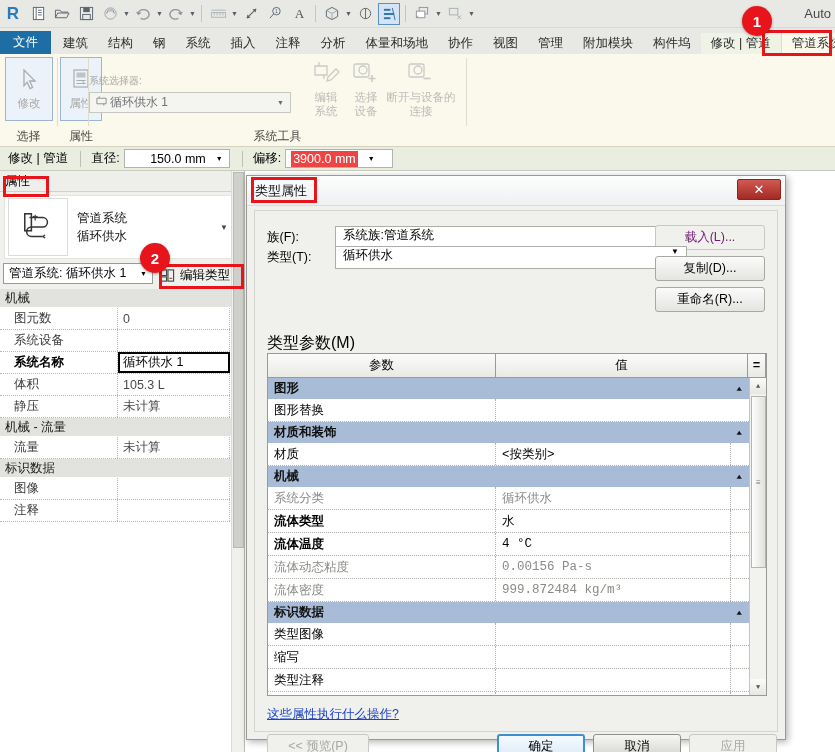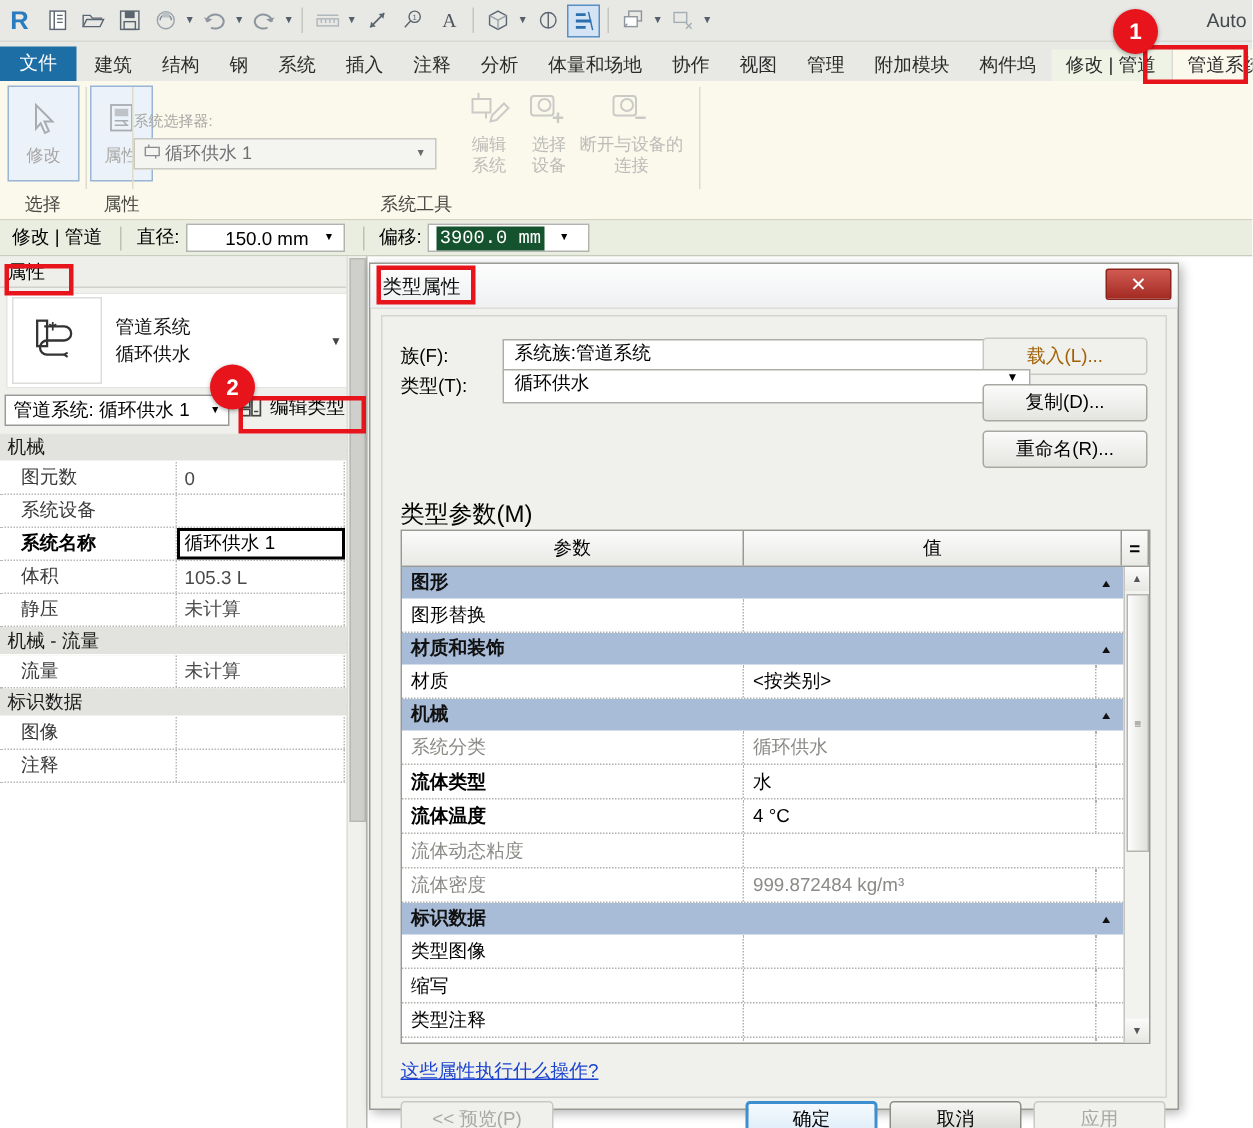--- a/index.html
+++ b/index.html
@@ -122,21 +122,21 @@
     font-size: 12.5px;
   }
   #options-bar .ob-label { padding: 0 8px; white-space: nowrap; }
   #options-bar .ob-sep { width: 1px; height: 16px; background: #bcc2b2; margin: 0 4px; }
   .ob-field-label { margin-left: 6px; margin-right: 4px; }
   .ob-combo {
     height: 19px; background: #ffffff; border: 1px solid #b4b4ae;
     display: flex; align-items: center; padding: 0 2px 0 5px;
   }
   .ob-combo .obval { font-size: 12.5px; }
-  .ob-combo .obval.sel { background: #14532d; color: #ffffff; padding: 1px 2px; font-family: Liberation Mono, monospace; }
+  .ob-combo .obval.sel { background: #ef4444; color: #ffffff; padding: 1px 2px; }
   .ob-combo .obcaret { margin-left: 10px; margin-right: 4px; font-size: 7px; }
 
   
   #props-palette {
     position: absolute; left: 0; top: 171px; width: 245px; height: 581px;
     background: #f0f0ec; border-right: 1px solid #b8b8b2;
   }
   #props-header {
     position: absolute; left: 0; top: 0; width: 100%; height: 21px;
     background: #eeeeea; border-bottom: 1px solid #d2d2cc;
@@ -155,21 +155,21 @@
     color: #333;
   }
   #props-typecard .tc-text {
     margin-left: 9px; font-size: 12.5px; line-height: 1.45; color: #111;
   }
   #props-typecard .tc-caret {
     margin-left: auto; margin-right: 7px; font-size: 8px; color: #444;
   }
   #props-typerow {
     position: absolute; left: 3px; top: 92px; width: 239px; height: 21px;
-    display: flex; align-items: flex-start;
+    display: flex; align-items: flex-end;
   }
   #props-typerow .tr-combo {
     width: 150px; height: 21px; background: #fff; border: 1px solid #999;
     display: flex; align-items: center; padding-left: 5px;
     font-size: 12.5px;
   }
   #props-typerow .tr-combo .trcaret { margin-left: auto; margin-right: 5px; font-size: 7px; }
   #props-typerow .tr-edit {
     margin-left: 7px; display: flex; align-items: center;
     font-size: 12.5px; gap: 5px;
@@ -260,30 +260,31 @@
     font-size: 12.5px;
   }
   .fld-combo .fcaret { margin-left: auto; margin-right: 7px; font-size: 8px; }
   .dlg-btn {
     position: absolute; width: 110px; height: 25px;
     background: linear-gradient(#fbfbfb, #e4e4e0);
     border: 1px solid #a8a8a2; border-radius: 3px;
     display: flex; align-items: center; justify-content: center;
     font-size: 12.5px;
   }
-  .dlg-btn.disabled { color: #a16207; background: #f0f0ec; border-color: #c8c8c4; }
+  .dlg-btn.disabled { color: #701a75; background: #f0f0ec; border-color: #c8c8c4; }
 
   #param-caption {
     position: absolute; left: 12px; top: 122px;
     font-size: 16px;
   }
   #param-table {
     position: absolute; left: 12px; top: 142px; width: 500px; height: 343px;
     background: #ffffff; border: 1px solid #9a9a94;
     overflow: hidden;
+    font-family: Liberation Mono, monospace;
   }
   #pt-head {
     display: flex; height: 24px;
     background: linear-gradient(#fbfbfb, #e9e9e5);
     border-bottom: 1px solid #9a9a94;
     font-size: 12.5px;
   }
   #pt-head .pth {
     display: flex; align-items: center; justify-content: center;
     border-right: 1px solid #9a9a94;
@@ -809,20 +810,21 @@
           <div class="ptv">水</div>
           <div class="ptt"></div>
         </div>
         <div class="ptr bold">
           <div class="ptn">流体温度</div>
           <div class="ptv">4 °C</div>
           <div class="ptt"></div>
         </div>
         <div class="ptr dim">
           <div class="ptn">流体动态粘度</div>
+          <div class="ptv">0.00156 Pa-s</div>
           <div class="ptt"></div>
         </div>
         <div class="ptr dim">
           <div class="ptn">流体密度</div>
           <div class="ptv">999.872484 kg/m³</div>
           <div class="ptt"></div>
         </div>
 
         <div class="ptg">
           <span>标识数据</span>

